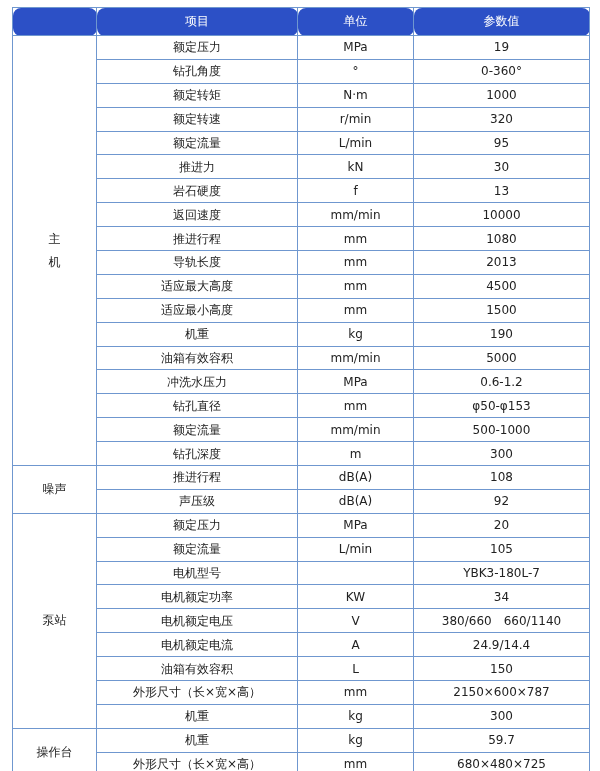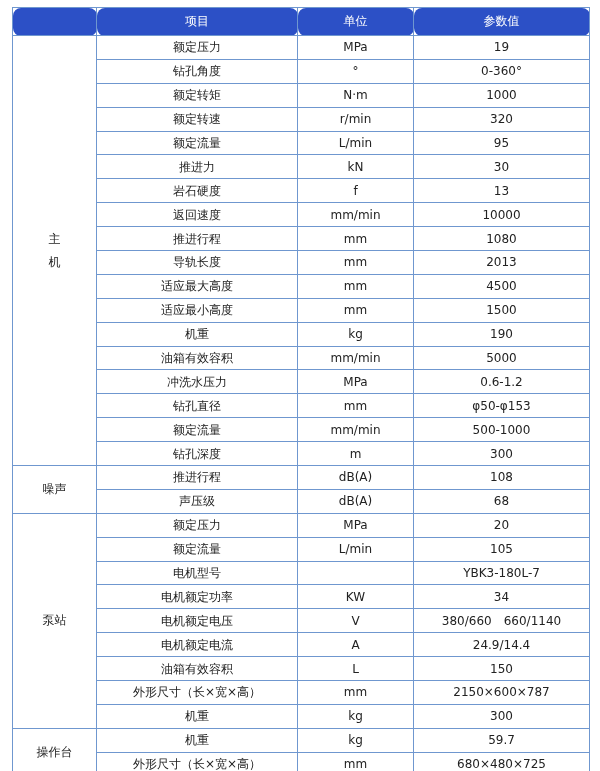--- a/index.html
+++ b/index.html
@@ -152,21 +152,21 @@
       </tr>
       <tr>
         <td class="section" rowspan="2">噪声</td>
         <td>推进行程</td>
         <td>dB(A)</td>
         <td>108</td>
       </tr>
       <tr>
         <td>声压级</td>
         <td>dB(A)</td>
-        <td>68</td>
+        <td>92</td>
       </tr>
       <tr>
         <td class="section" rowspan="9">泵站</td>
         <td>额定压力</td>
         <td>MPa</td>
         <td>20</td>
       </tr>
       <tr>
         <td>额定流量</td>
         <td>L/min</td>

